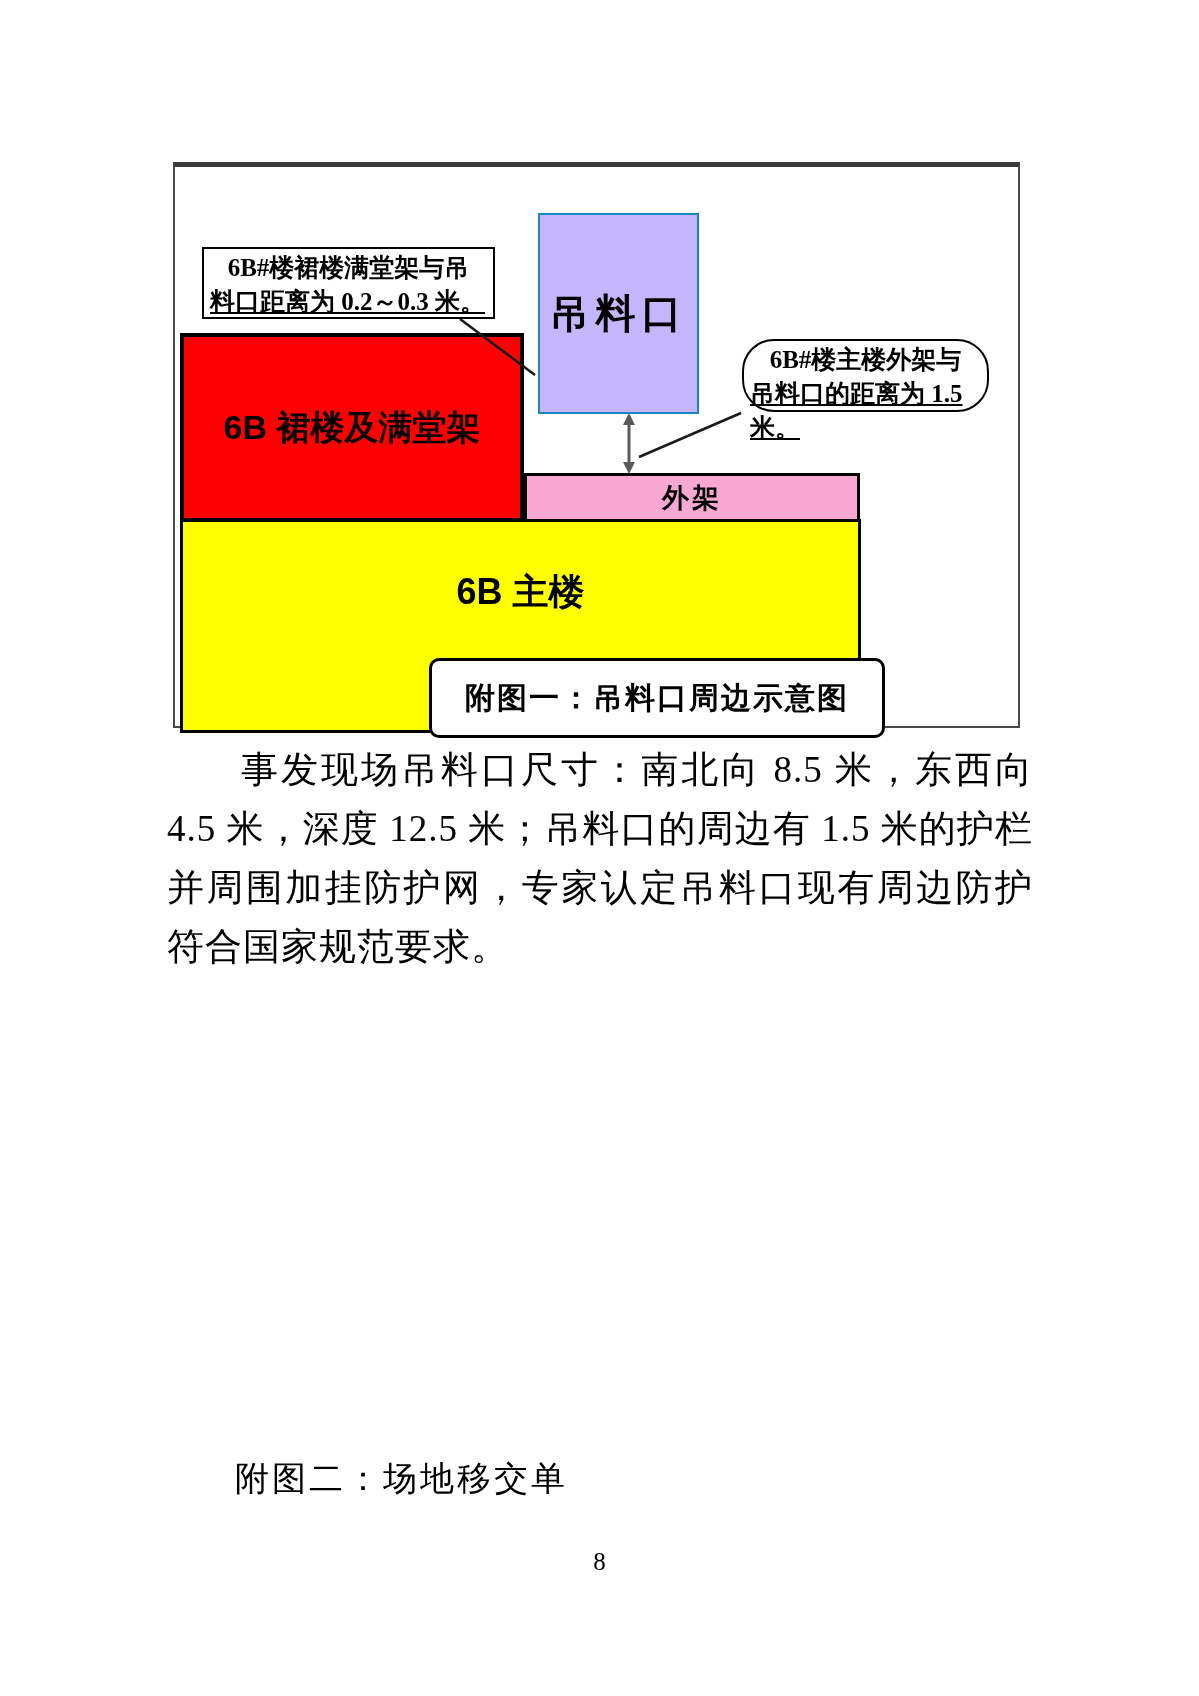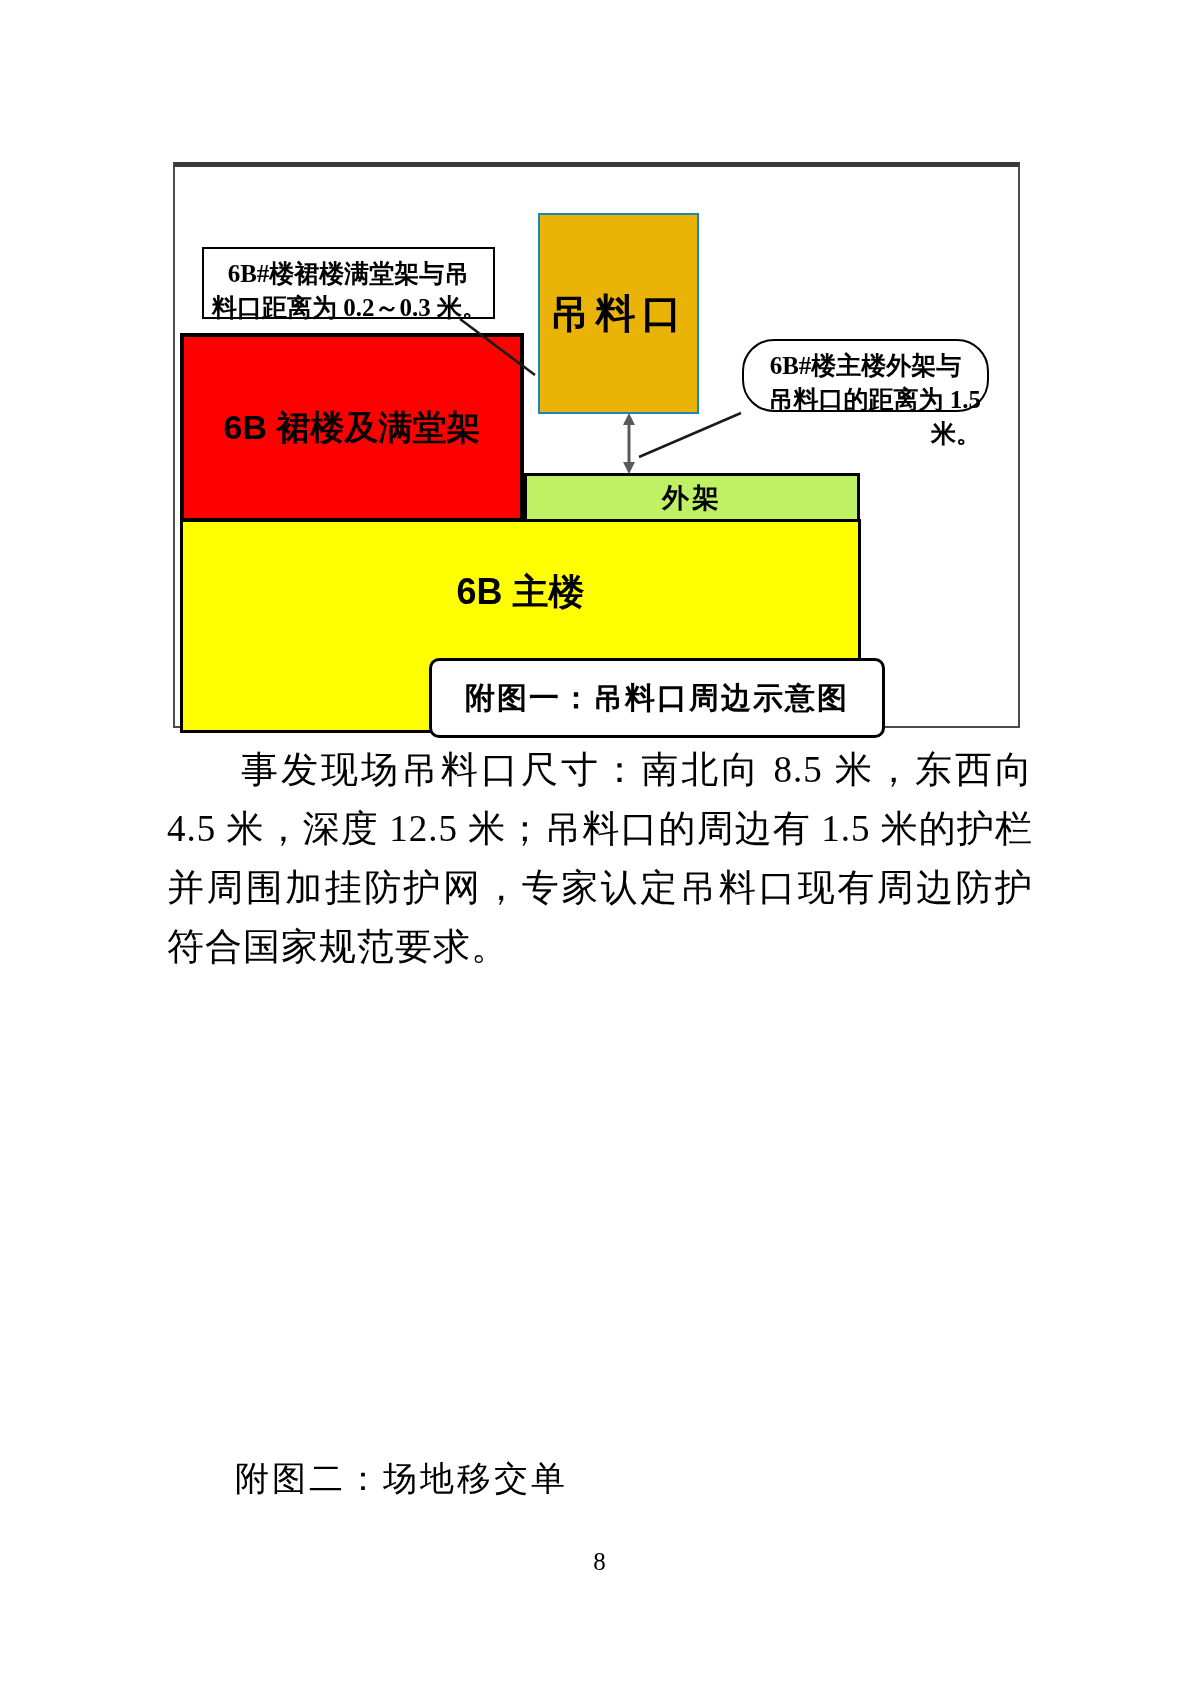--- a/index.html
+++ b/index.html
@@ -13,32 +13,32 @@
   }
   
   .figure{
     position:absolute;left:173px;top:162px;width:847px;height:566px;
     border:2px solid #4a4a4a;border-top:5px solid #3a3a3a;
     box-sizing:border-box;background:#fff;overflow:visible;
   }
   .blk{position:absolute;box-sizing:border-box;display:flex;align-items:center;justify-content:center;
        font-family:"Liberation Sans", sans-serif;font-weight:bold;}
   .blk-red{left:5px;top:166px;width:344px;height:189px;background:#FF0000;border:4px solid #000;font-size:34px;}
-  .blk-blue{left:363px;top:46px;width:161px;height:201px;background:#eab308;border:2px solid #1b86be;font-size:40px;letter-spacing:6px;text-align:right;}
-  .blk-green{left:349px;top:306px;width:336px;height:49px;background:#bef264;border:3px solid #000;font-size:27px;letter-spacing:3px;}
+  .blk-blue{left:363px;top:46px;width:161px;height:201px;background:#c4b5fd;border:2px solid #1b86be;font-size:40px;letter-spacing:6px;text-align:right;}
+  .blk-green{left:349px;top:306px;width:336px;height:49px;background:#f9a8d4;border:3px solid #000;font-size:27px;letter-spacing:3px;}
   .blk-yellow{left:5px;top:352px;width:681px;height:214px;background:#FFFF00;border:3px solid #000;
               align-items:flex-start;justify-content:center;}
   .blk-yellow .yl{margin-top:46px;font-size:36px;font-weight:bold;}
   .callout{
     position:absolute;background:#fff;border:2px solid #000;box-sizing:border-box;
     font-family:"Liberation Serif", serif;font-weight:600;font-size:25px;line-height:34px;
-    padding:8px 6px;
+    padding:2px 6px;
   }
   .callout .l1{text-align:center;}
-  .callout .l2{text-align:right;}
+  .callout .l2{text-align:left;text-decoration:underline;}
   .callout1{left:27px;top:80px;width:293px;height:72px;}
   .callout2{left:567px;top:172px;width:247px;height:73px;border-radius:32px;}
   .caption-box{
     position:absolute;left:254px;top:491px;width:456px;height:80px;
     background:#fff;border:3px solid #000;border-radius:10px;box-sizing:border-box;
     display:flex;align-items:center;justify-content:center;
     font-weight:bold;font-size:30px;letter-spacing:2px;
   }
   .fig-svg{position:absolute;left:0;top:0;width:847px;height:566px;pointer-events:none;}
   

